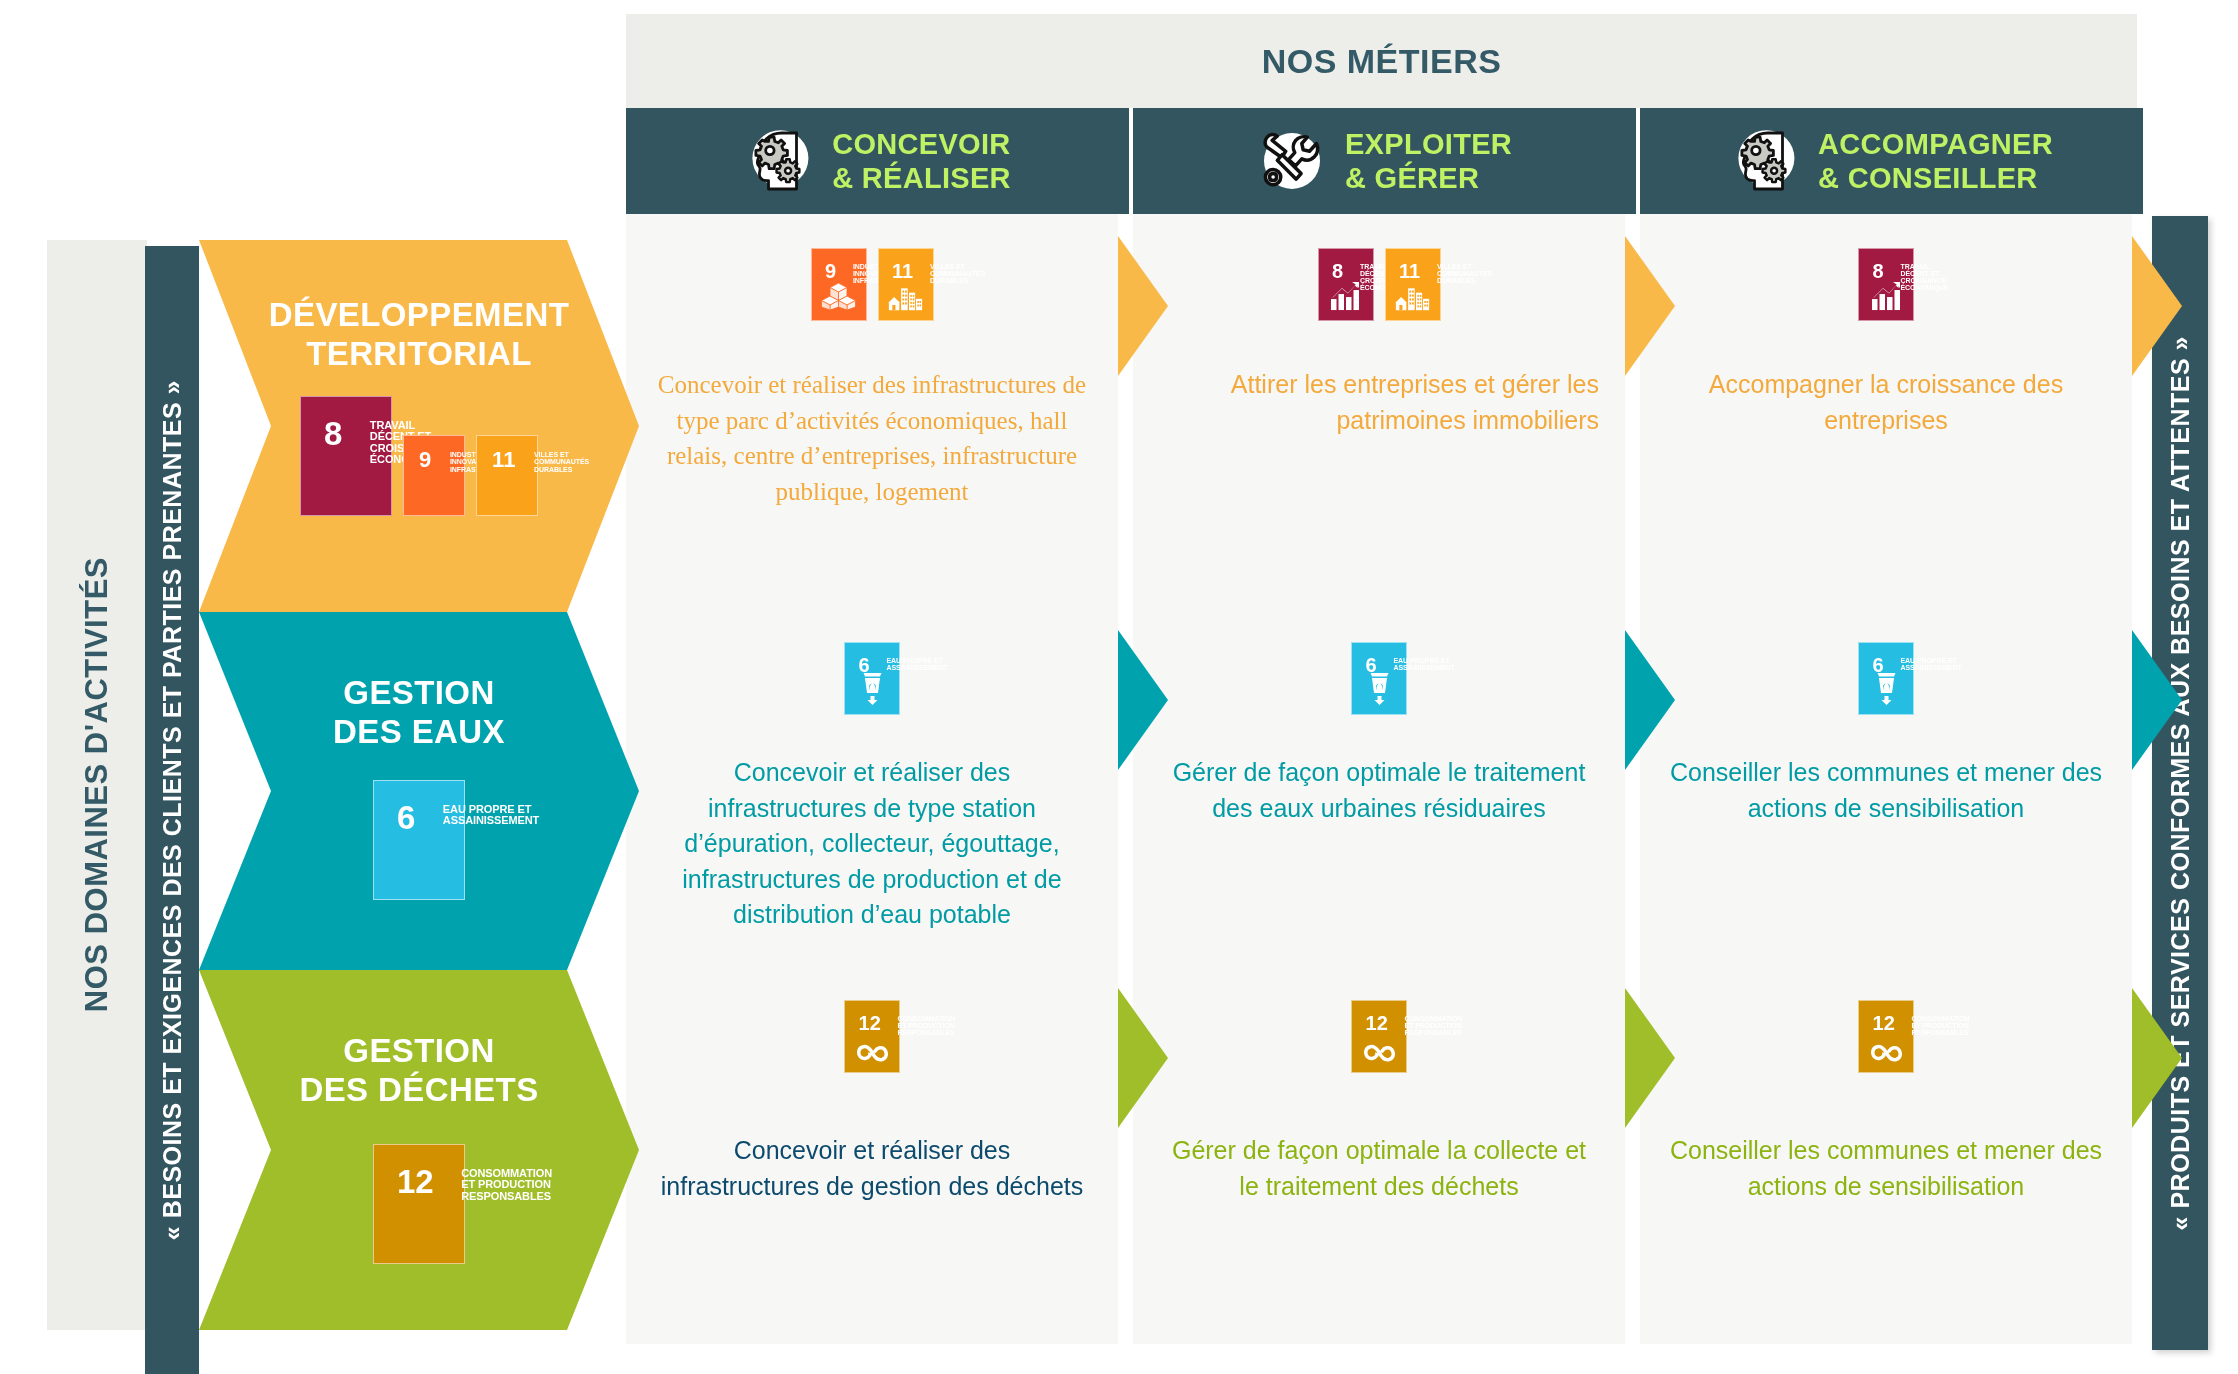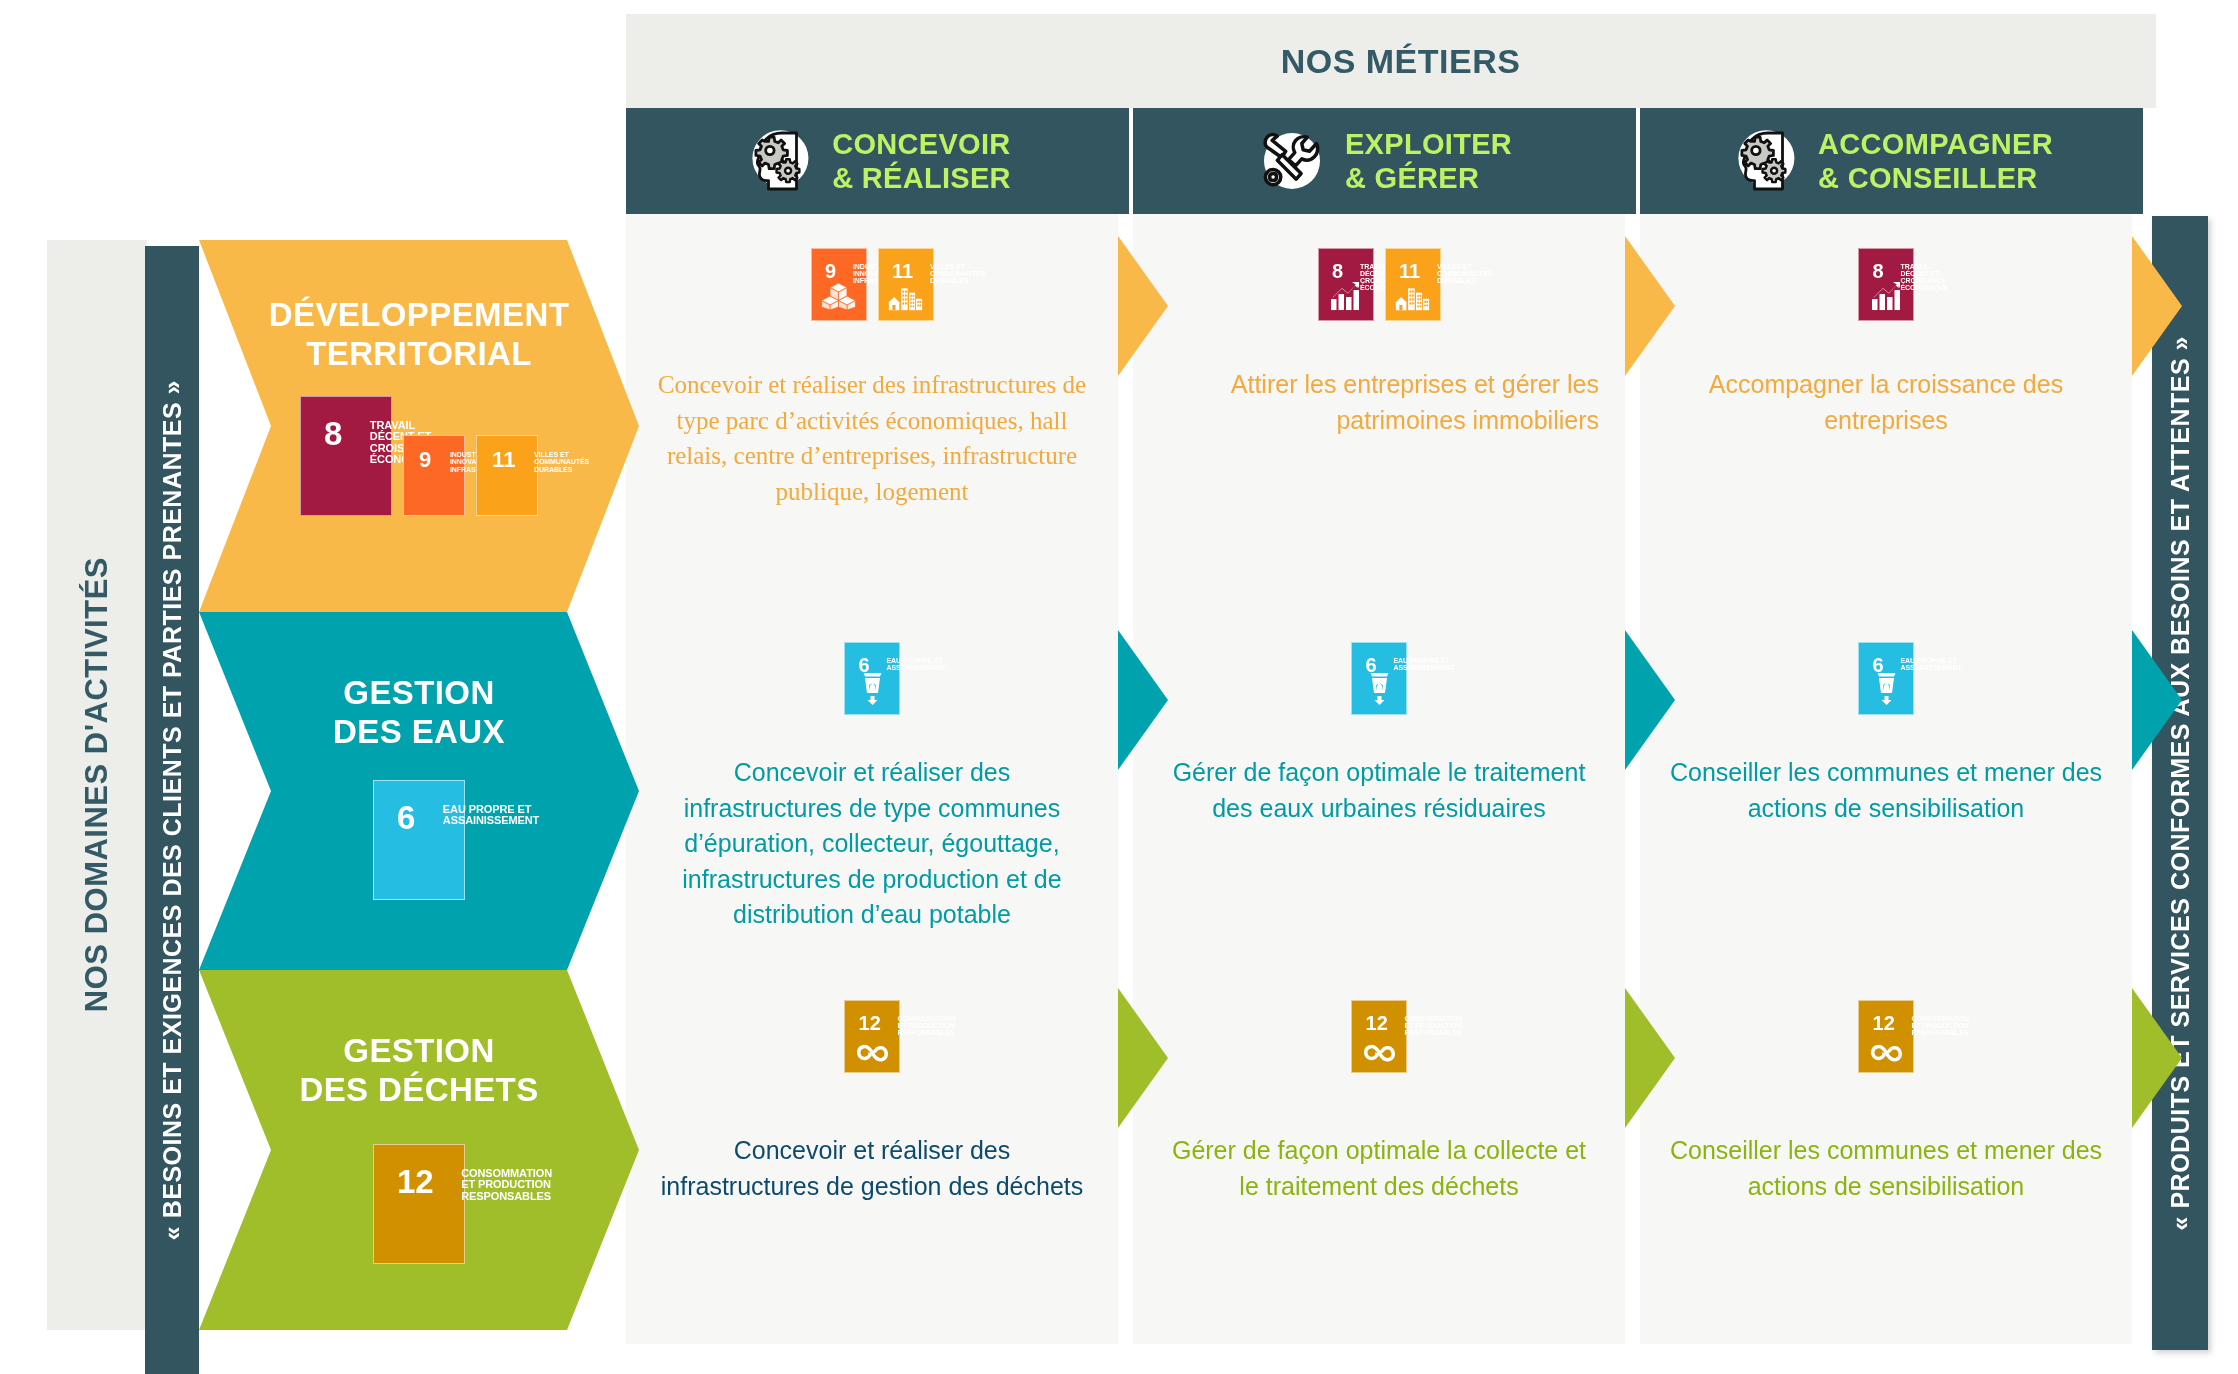--- a/index.html
+++ b/index.html
@@ -43,21 +43,21 @@
     box-shadow:3px 3px 6px rgba(0,0,0,.18);
   }
   #col-produits .vtext{
     color:#ffffff;font-size:25px;font-weight:bold;
   }
 
   
   #banner-metiers{
     left:626px;top:14px;width:1511px;height:94px;
     background:#edeeea;
-    display:flex;align-items:center;justify-content:center;padding-left:19px;
+    display:flex;align-items:center;justify-content:center;
   }
   #banner-metiers .t{
     color:#335a66;font-size:34px;font-weight:bold;letter-spacing:.5px;
   }
 
   
   .metier-head{
     top:108px;height:106px;background:#33555f;
     display:flex;align-items:center;justify-content:center;gap:18px;
   }
@@ -370,21 +370,21 @@
         <svg viewBox="0 0 60 70" width="35" height="35" fill="#fff">
       <path d="M12 6h36l-3 7H15z"></path>
       <path d="M15 16h30l-4 30H19z"></path>
       <path d="M26 52h8v8h6L30 70 20 60h6z"></path>
       <circle cx="30" cy="34" r="7" fill="#26bde2"></circle>
       <path d="M30 24c4 6 6 9 6 12a6 6 0 0 1-12 0c0-3 2-6 6-12z" fill="#fff"></path>
     </svg>
       </div>
     </div>
         </div>
-          <div class="celltext" style="color:#009ba4;margin-top:40px;">Concevoir et réaliser des infrastructures de type communes d’épuration, collecteur, égouttage, infrastructures de production et de distribution d’eau potable</div>
+          <div class="celltext" style="color:#009ba4;margin-top:40px;">Concevoir et réaliser des infrastructures de type station d’épuration, collecteur, égouttage, infrastructures de production et de distribution d’eau potable</div>
         </div>
       </div>
     <div class="cellwrap c1">
         <div class="cell-inner">
           <div class="badges" style="margin-top:30px;">
           <div class="sdg" style="width:56px;height:73px;background:#26bde2;font-size:56px;">
       <div class="sdg-top">
         <span class="sdg-num" style="font-size:20px;">6</span>
         <span class="sdg-name" style="font-size:7px;">EAU PROPRE ET ASSAINISSEMENT</span>
       </div>

